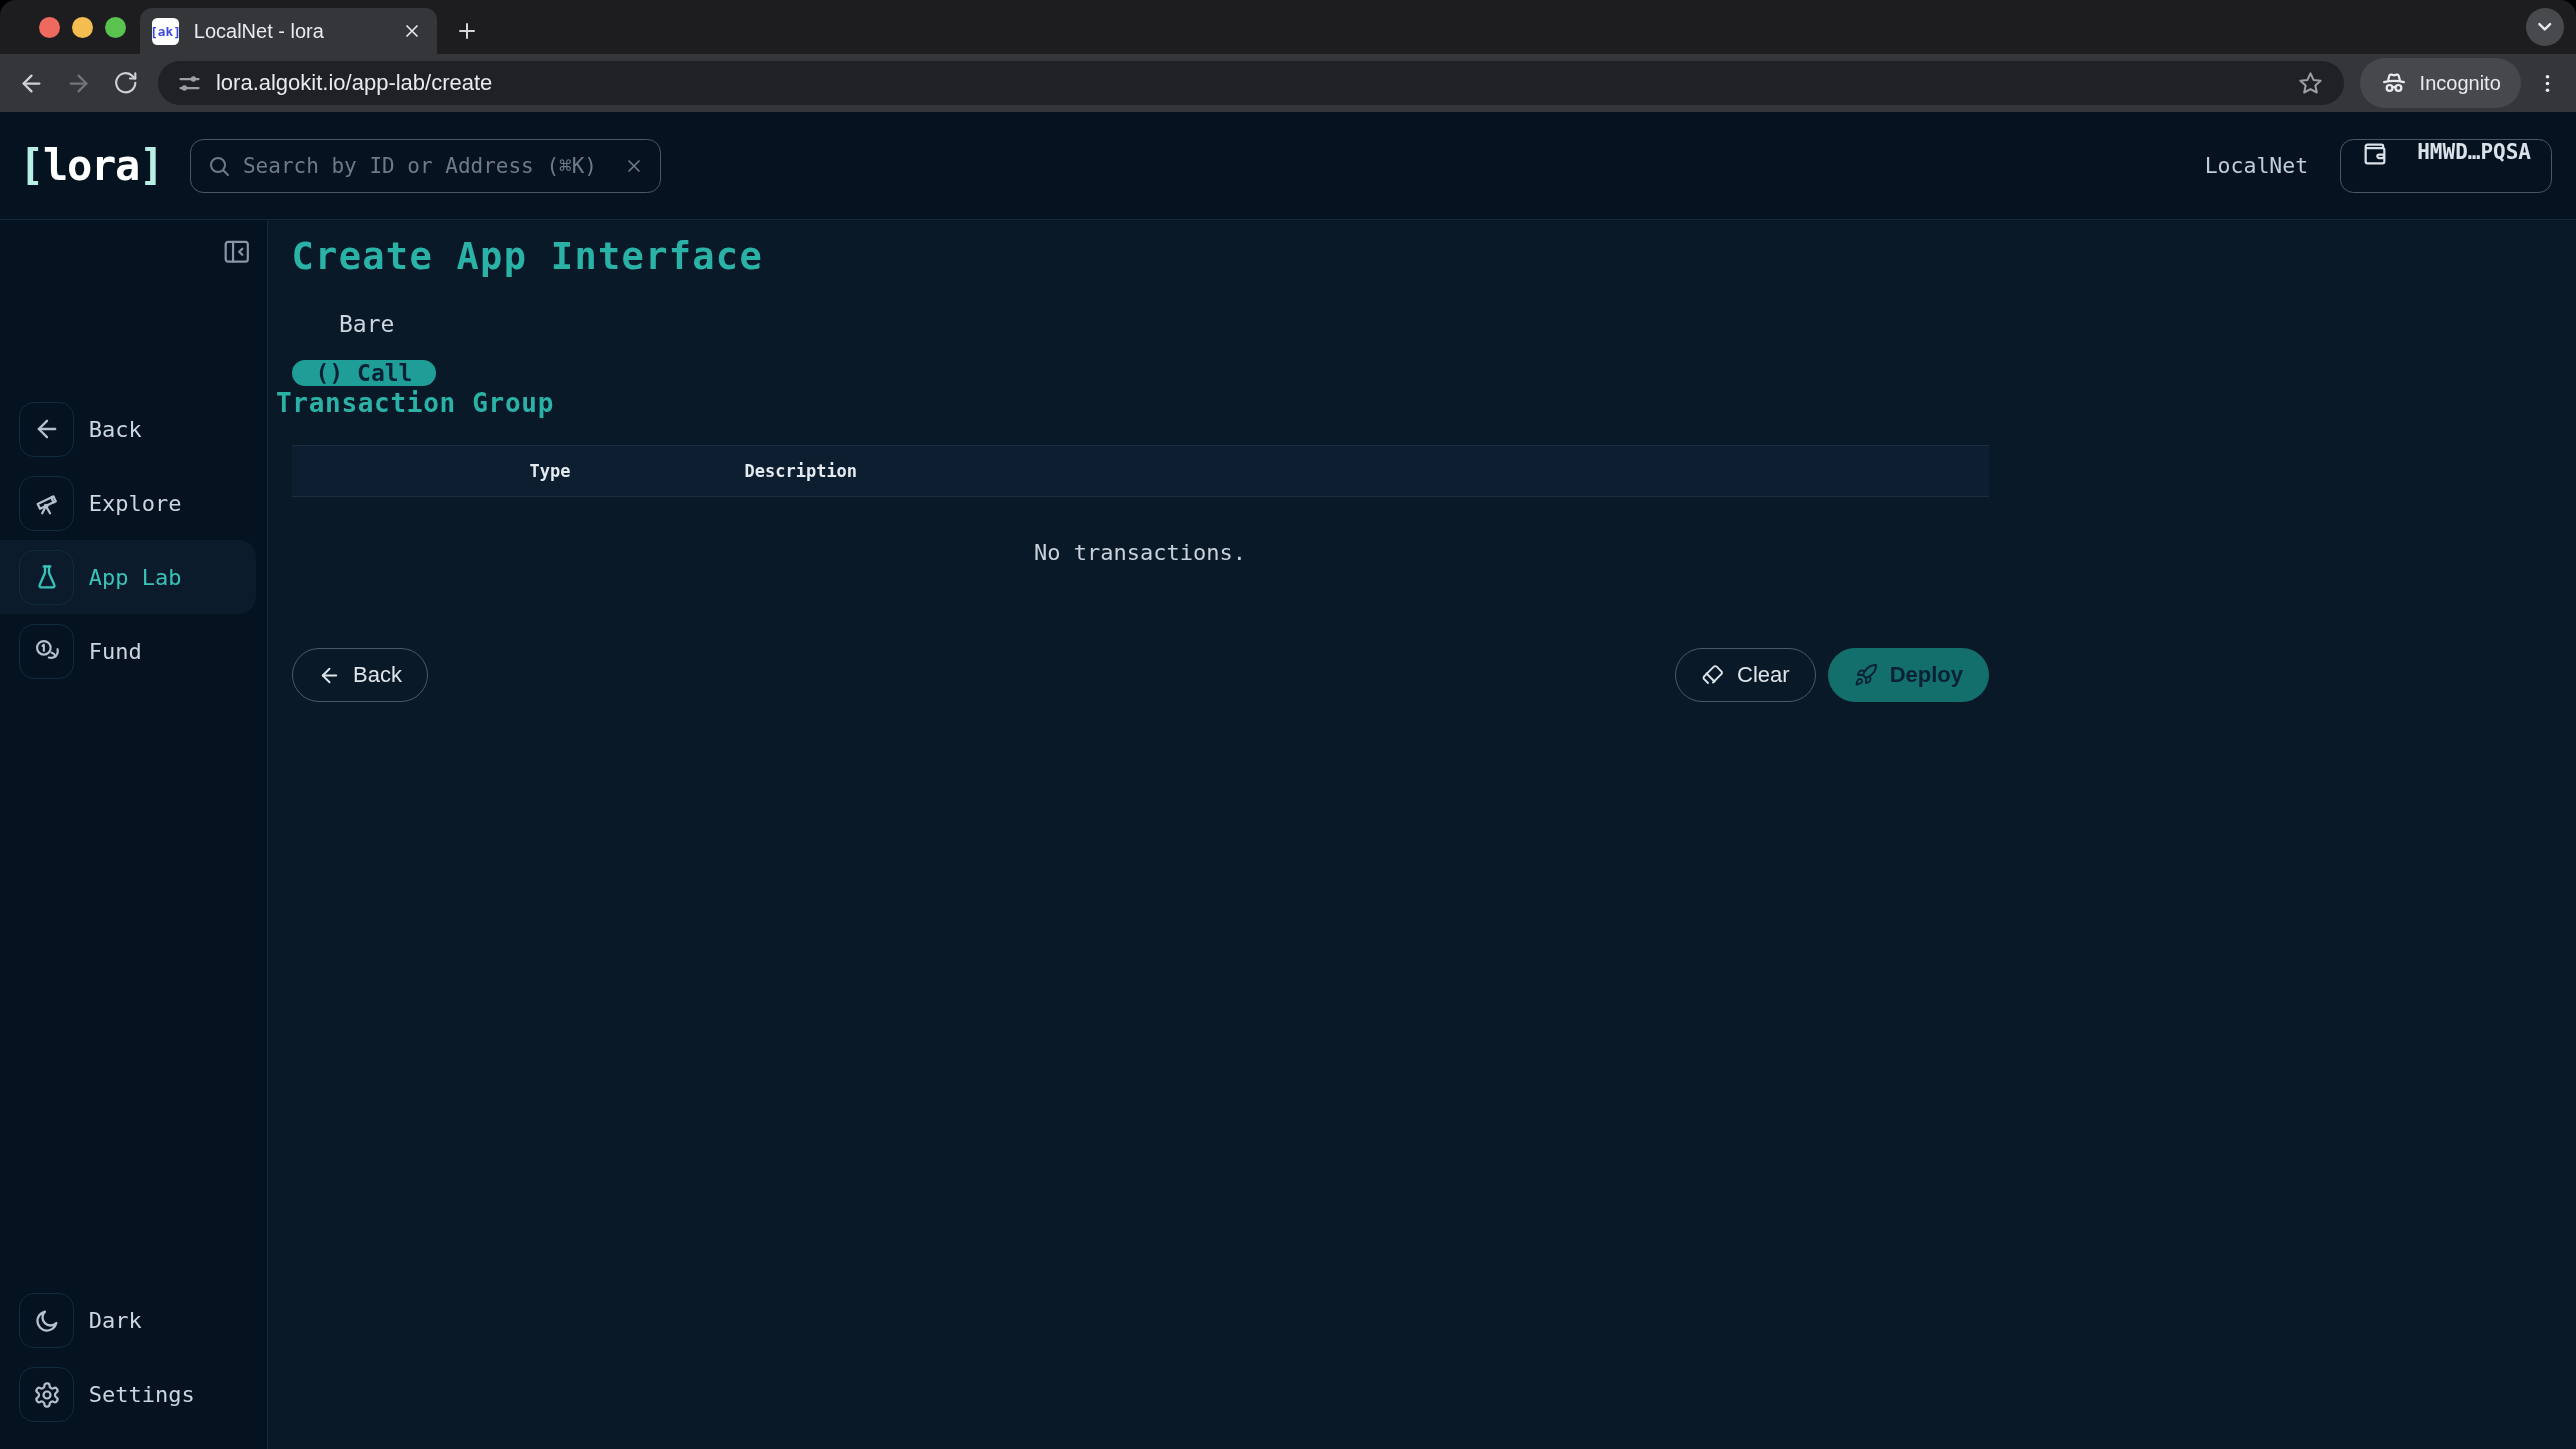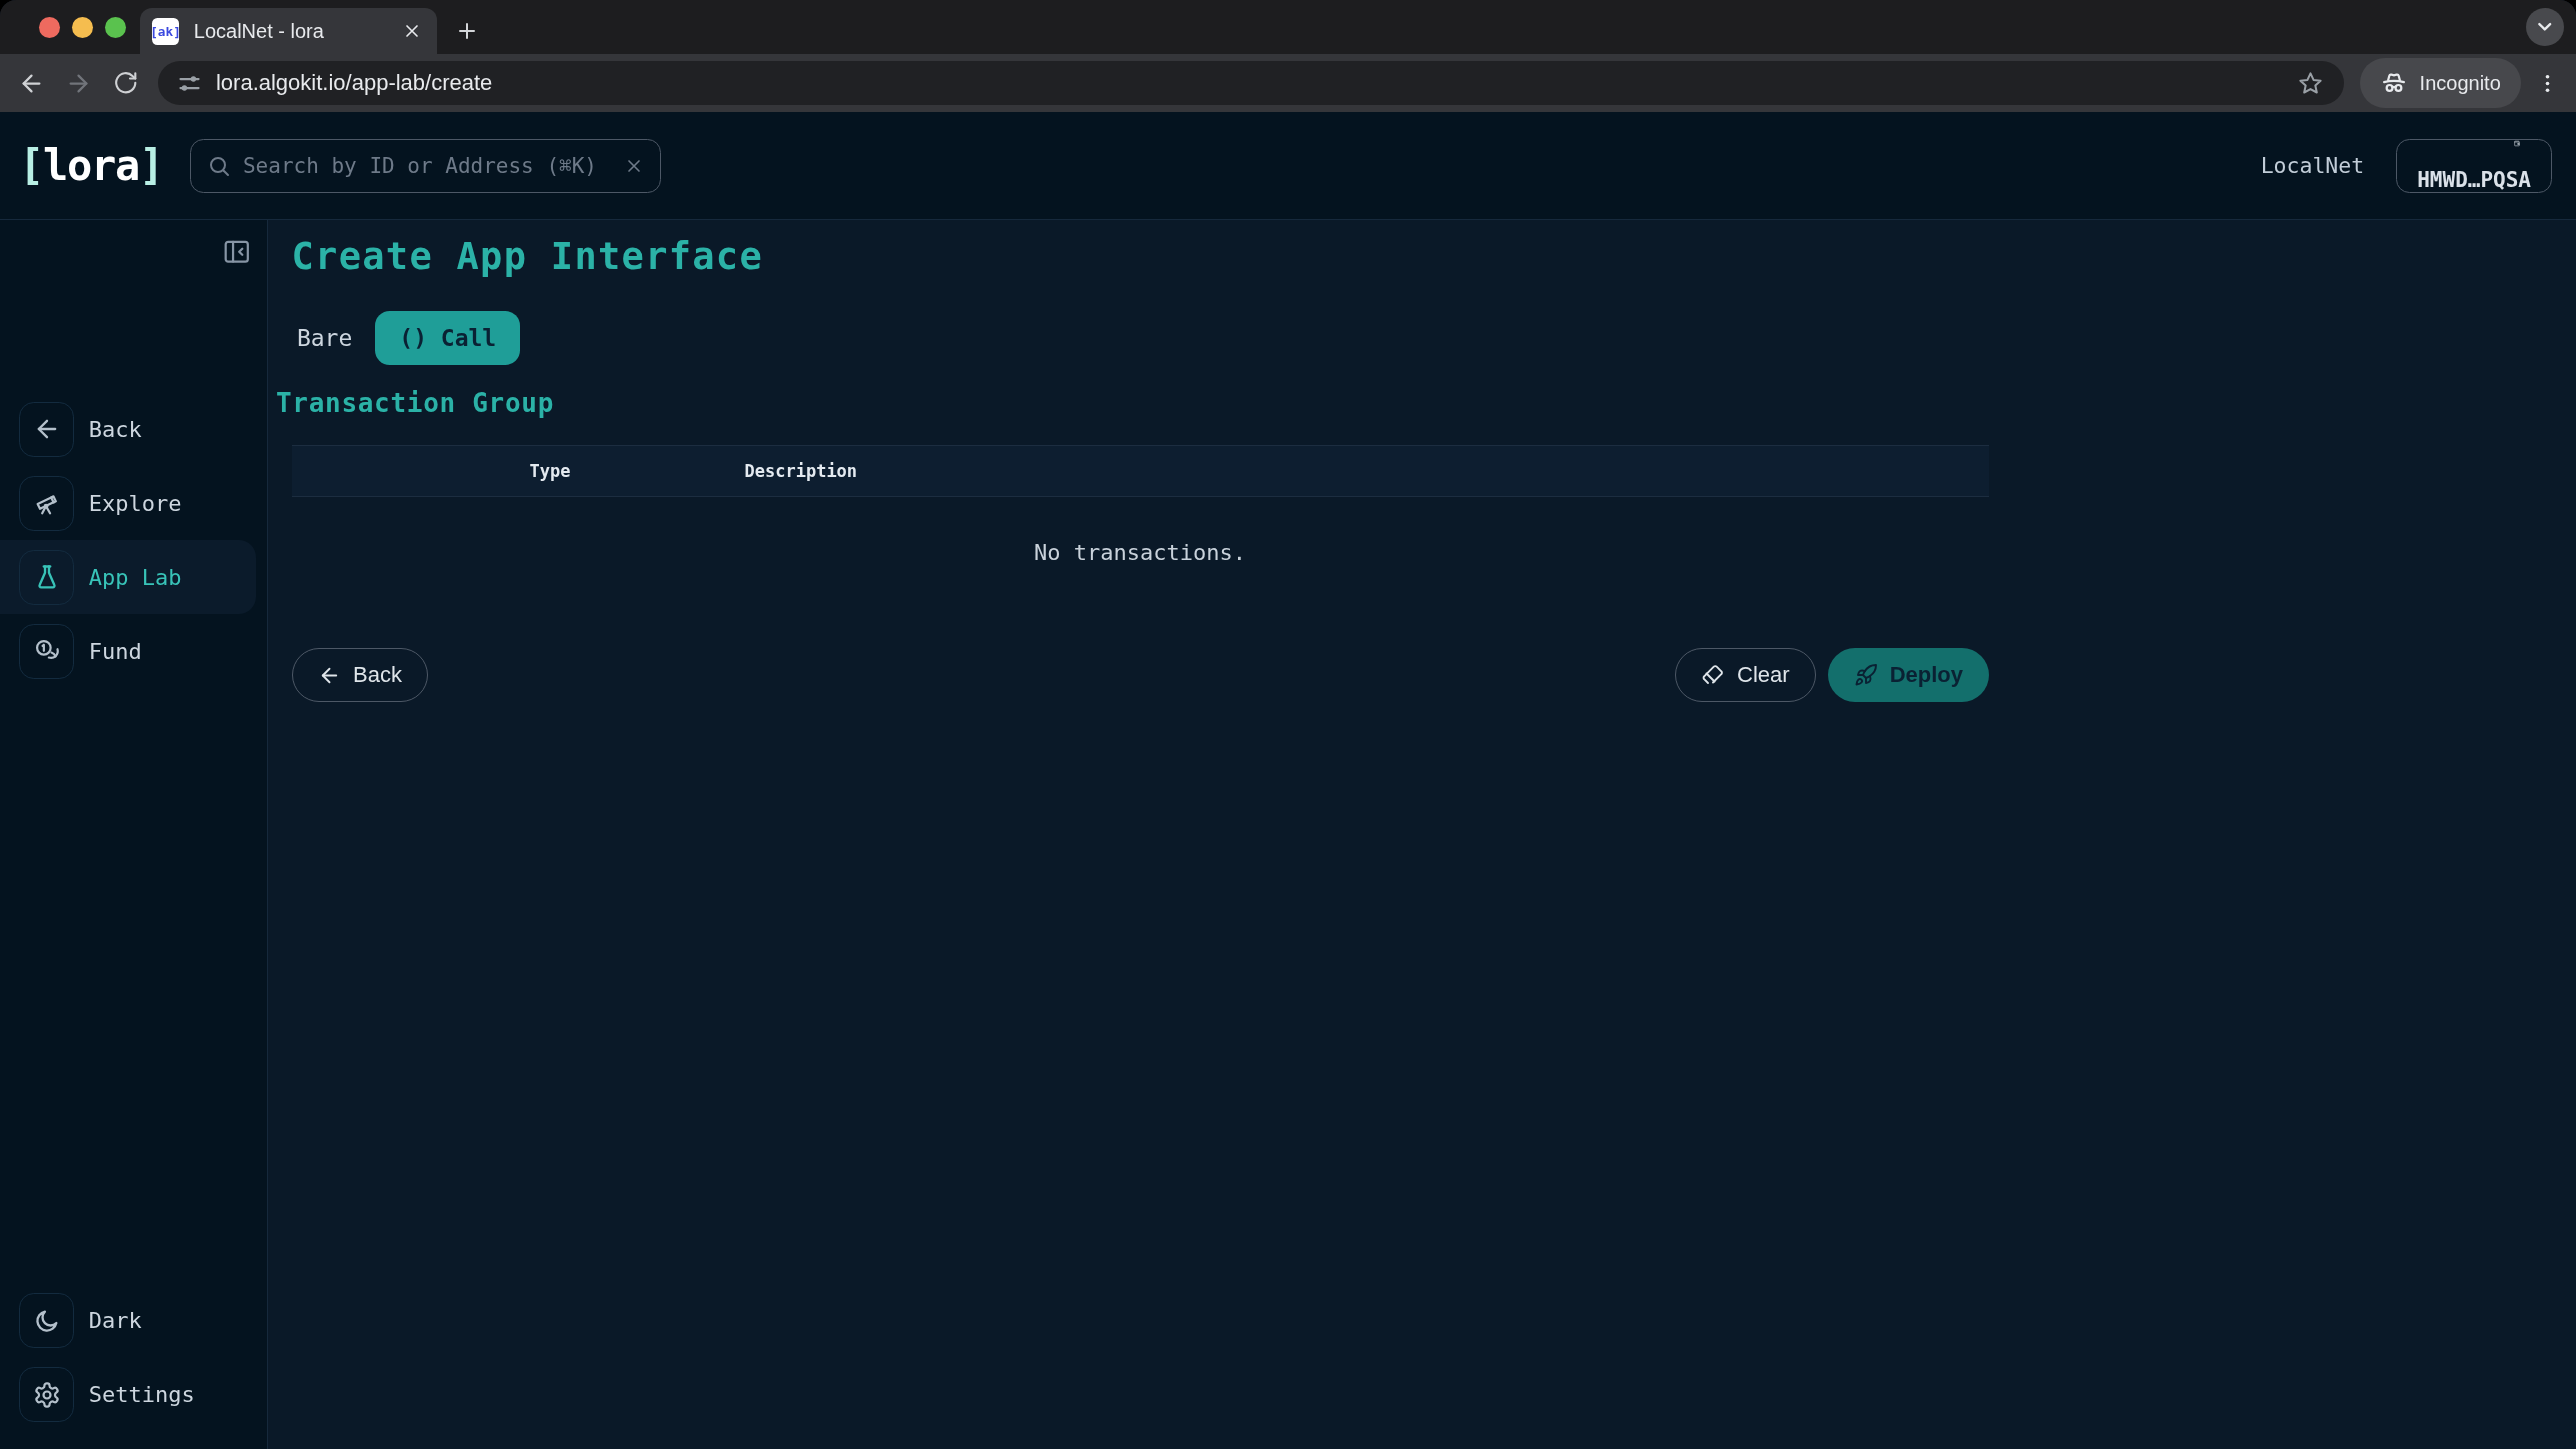--- a/index.html
+++ b/index.html
@@ -71,40 +71,40 @@
   .logo{ margin-left:19px; font-size:42px; font-weight:bold; letter-spacing:-1.3px; display:flex; align-items:center; }
   .logo .br{ color:var(--logo-mint); }
   .logo .nm{ color:#ffffff; }
   .searchbox{ margin-left:27px; width:471px; height:54px; border:1.3px solid var(--border-btn); border-radius:13.4px;
     display:flex; align-items:center; padding:0 16px; gap:12px; color:var(--muted); }
   .searchbox input{ flex:1; background:transparent; border:none; outline:none; color:var(--text);
     font-family:inherit; font-size:21px; }
   .searchbox input::placeholder{ color:var(--muted); }
   .hdr-right{ margin-left:auto; display:flex; align-items:center; gap:32px; margin-right:24px; }
   .network{ color:#c2cdd8; font-size:21.5px; }
-  .wallet-btn{ height:54px; border:1.3px solid var(--border-btn); border-radius:13.4px; display:flex; align-items:flex-end;
-    gap:21px; padding:0 20px; color:#dae1e9; font-size:21px; font-weight:bold;flex-direction:column; }
+  .wallet-btn{ height:54px; border:1.3px solid var(--border-btn); border-radius:13.4px; display:flex; align-items:flex-start;
+    gap:28px; padding:0 20px; color:#dae1e9; font-size:21px; font-weight:bold; }
 
   .sidebar{ position:absolute; left:0; top:108px; width:268px; bottom:0; background:var(--panel);
     border-right:1.3px solid var(--line); }
   .collapse-btn{ position:absolute; right:13.4px; top:14.8px; width:34px; height:34px; color:#8795a5;
     display:flex; align-items:center; justify-content:center; }
   .nav-stack{ position:absolute; left:0; top:172px; width:100%; }
   .nav-stack.footer{ top:auto; bottom:17.4px; }
   .side-item{ height:74px; display:flex; align-items:center; padding-left:19px; gap:14.8px; width:256px; }
   .side-item .icobox{ width:55px; height:55px; border:1.3px solid #132b3f; border-radius:14.8px; flex:none;
     display:flex; align-items:center; justify-content:center; color:var(--icon); }
   .side-item .lbl{ color:var(--text); font-size:22px; }
   .side-item.active{ background:#0b1b2b; border-radius:0 17.4px 17.4px 0; }
   .side-item.active .icobox{ color:var(--accent-bright); }
   .side-item.active .lbl{ color:var(--accent-bright); }
 
   .content{ position:absolute; left:270px; top:108px; right:0; bottom:0; background:var(--content); }
   .page-title{ position:absolute; left:21.5px; top:15.4px; color:var(--accent); font-size:37px; font-weight:bold; letter-spacing:1.3px; }
-  .mode-tabs{ position:absolute; left:21.5px; top:91px; height:54px; display:flex; align-items:center; gap:23px; }
+  .mode-tabs{ position:absolute; left:21.5px; top:91px; height:54px; display:flex; align-items:center; gap:23px;flex-direction:column; }
   .tab-bare{ color:var(--text); font-size:23px; padding-left:5.4px; }
   .tab-call{ height:54px; border-radius:14.8px; background:var(--call-bg); color:var(--ink-dark); font-size:23px;
     font-weight:bold; display:flex; align-items:center; padding:0 24px; }
   .section-title{ position:absolute; left:6px; top:168px; color:var(--accent); font-size:26px; font-weight:bold; letter-spacing:0.7px; }
   .txn-table{ position:absolute; left:21.5px; top:225px; width:1697px; }
   .txn-thead{ height:52px; background:#0d1e30; border-top:1.3px solid #1c2d40; border-bottom:1.3px solid #1c2d40;
     display:flex; align-items:center; font-size:17px; font-weight:bold; color:var(--text-bright); }
   .th-spacer{ width:238px; }
   .th-type{ width:215px; }
   .txn-empty{ height:111px; display:flex; align-items:center; justify-content:center; color:#c9d2db; font-size:22px; }

